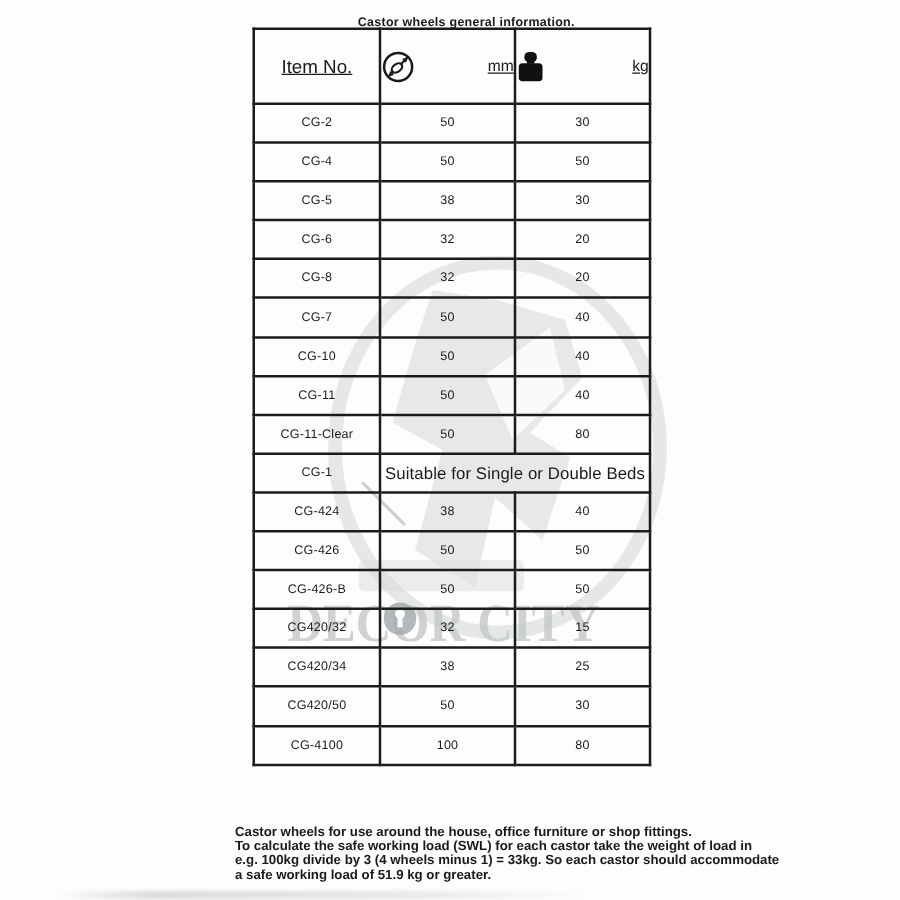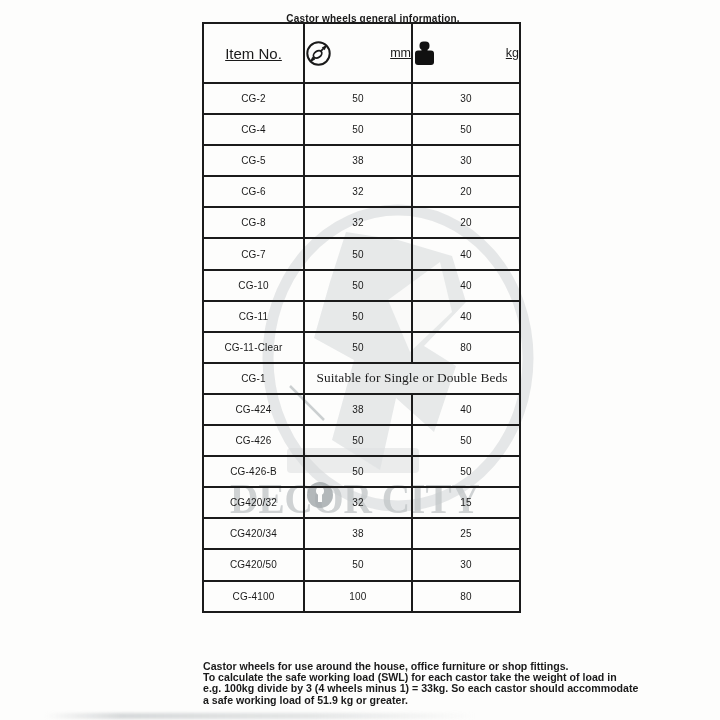--- a/index.html
+++ b/index.html
@@ -25,27 +25,27 @@
   }
   .info-table th,.info-table td{
     border:2px solid #1b1b1b;
     text-align:center;vertical-align:middle;
     padding:0;background:transparent;
     font-weight:normal;
   }
   tr.header-row{height:60px;text-decoration:underline;}
   tr.data-row{height:31.1px;}
   .item-cell,.num-cell{font-size:10px;letter-spacing:.2px;}
-  .note-cell{font-size:13.4px;letter-spacing:.1px;font-family:Liberation Serif, serif;}
+  .note-cell{font-size:13.4px;letter-spacing:.1px;}
   .hdr-stack{display:flex;flex-direction:row;align-items:center;justify-content:space-between;line-height:1;}
   .hdr-item{font-size:15px;}
   .unit{font-size:12.5px;margin-top:1px;}
   .icon{display:block;line-height:0;}
   .footer{
-    position:absolute;left:203px;top:661px;
+    position:absolute;left:188px;top:661px;
     font-size:10.6px;line-height:11.2px;font-weight:bold;
     white-space:nowrap;z-index:1;letter-spacing:0;
   }
   .bottom-smudge{
     position:absolute;left:45px;top:713px;width:430px;height:6px;
     background:linear-gradient(90deg, rgba(190,195,198,0), rgba(182,187,190,.55) 18%, rgba(198,202,204,.45) 62%, rgba(210,213,215,0));
     border-radius:3px;filter:blur(1.5px);z-index:1;
   }
 </style>
 </head>

